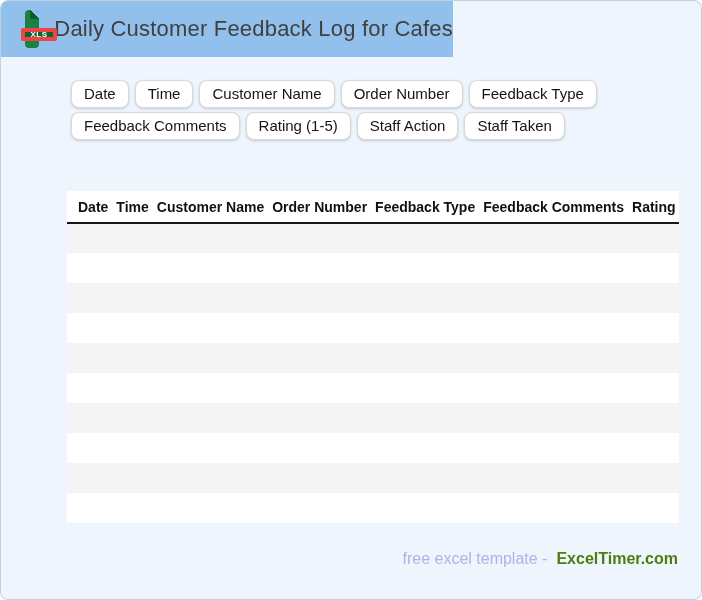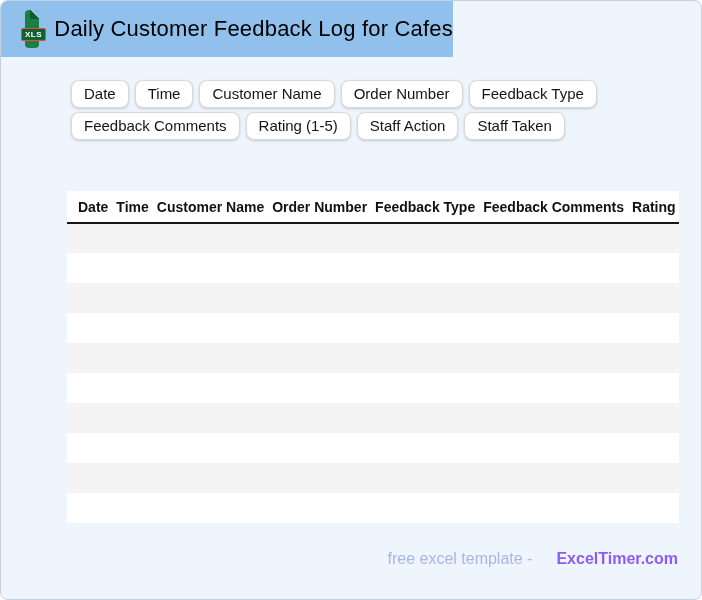--- a/index.html
+++ b/index.html
@@ -25,27 +25,27 @@
   .xls-icon .body {
     position:absolute; inset:0;
     background:#1b8044; border-radius:4px;
   }
   .xls-icon .fold {
     position:absolute; top:0; right:0; width:9px; height:9px;
     background:linear-gradient(to top right, #0d5c2c 50%, #92c0ec 50%);
     border-top-right-radius:4px;
   }
   .xls-icon .band {
-    position:absolute; left:-4px; top:18px; width:25px; height:13px;
-    background:#0e6331; border:1px solid #ef4444; border-radius:2px;
+    position:absolute; left:-4px; top:18px; width:36px; height:13px;
+    background:#0e6331; border:4px solid #ef4444; border-radius:2px;
     color:#ffffff; font-size:8px; font-weight:bold; letter-spacing:0.5px;
     display:flex; align-items:center; justify-content:center;
   }
   .banner-title {
-    margin-left:15px; color:#000000;
+    margin-left:15px; color:#404040;
     font-size:22px; font-weight:500; letter-spacing:0.2px;
     white-space:nowrap;
   }
 
   
   .chips {
     position:absolute; left:70px; top:79px; width:600px;
     display:flex; flex-wrap:wrap; gap:4px 6px;
   }
   .chip {
@@ -79,21 +79,21 @@
   tbody tr.alt  { background:#f5f4f4; }
   tbody tr.norm { background:#ffffff; }
 
   
   .footer {
     position:absolute; right:23px; top:549px;
     font-size:16px; color:#a9b5e7;
     white-space:nowrap;
   }
   .footer .brand {
-    font-weight:bold; color:#8b5cf6; margin-left:24px;
+    font-weight:bold; color:#4d7c0f; margin-left:9px;
     text-decoration:none; cursor:pointer;
   }
 </style>
 </head>
 <body>
 
 <div class="page">
 
   <div class="banner">
     <div class="xls-icon">

